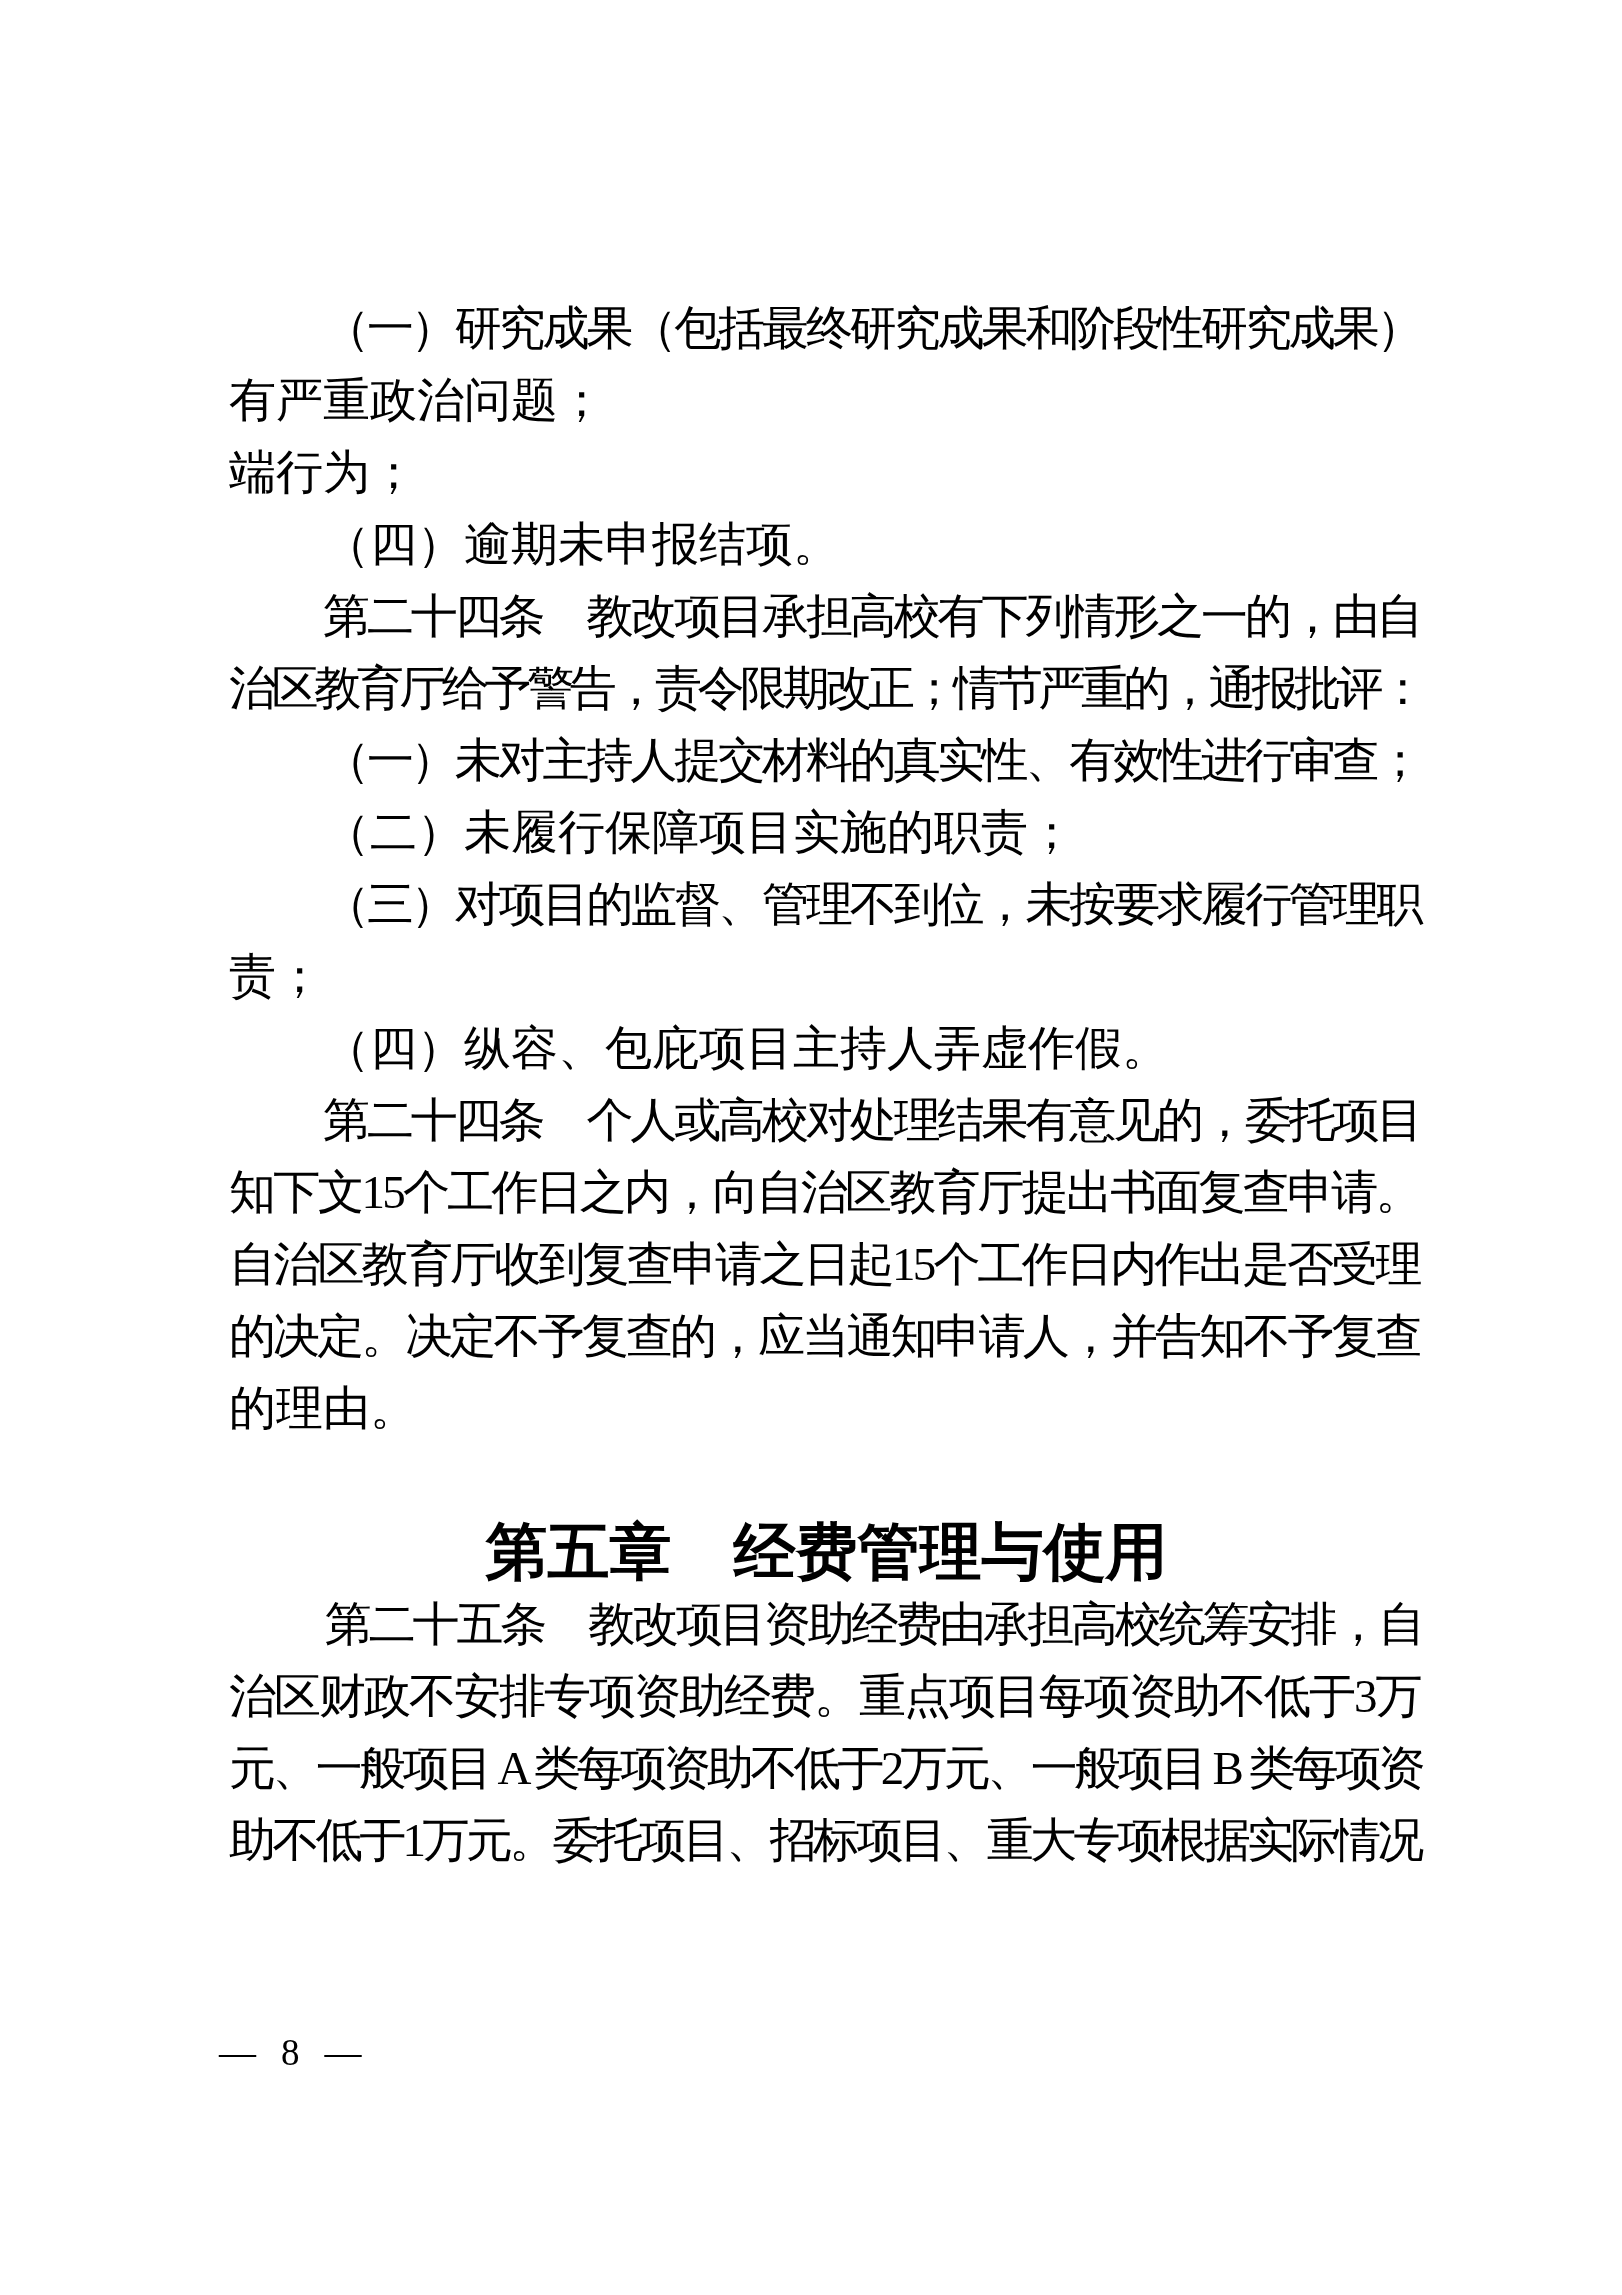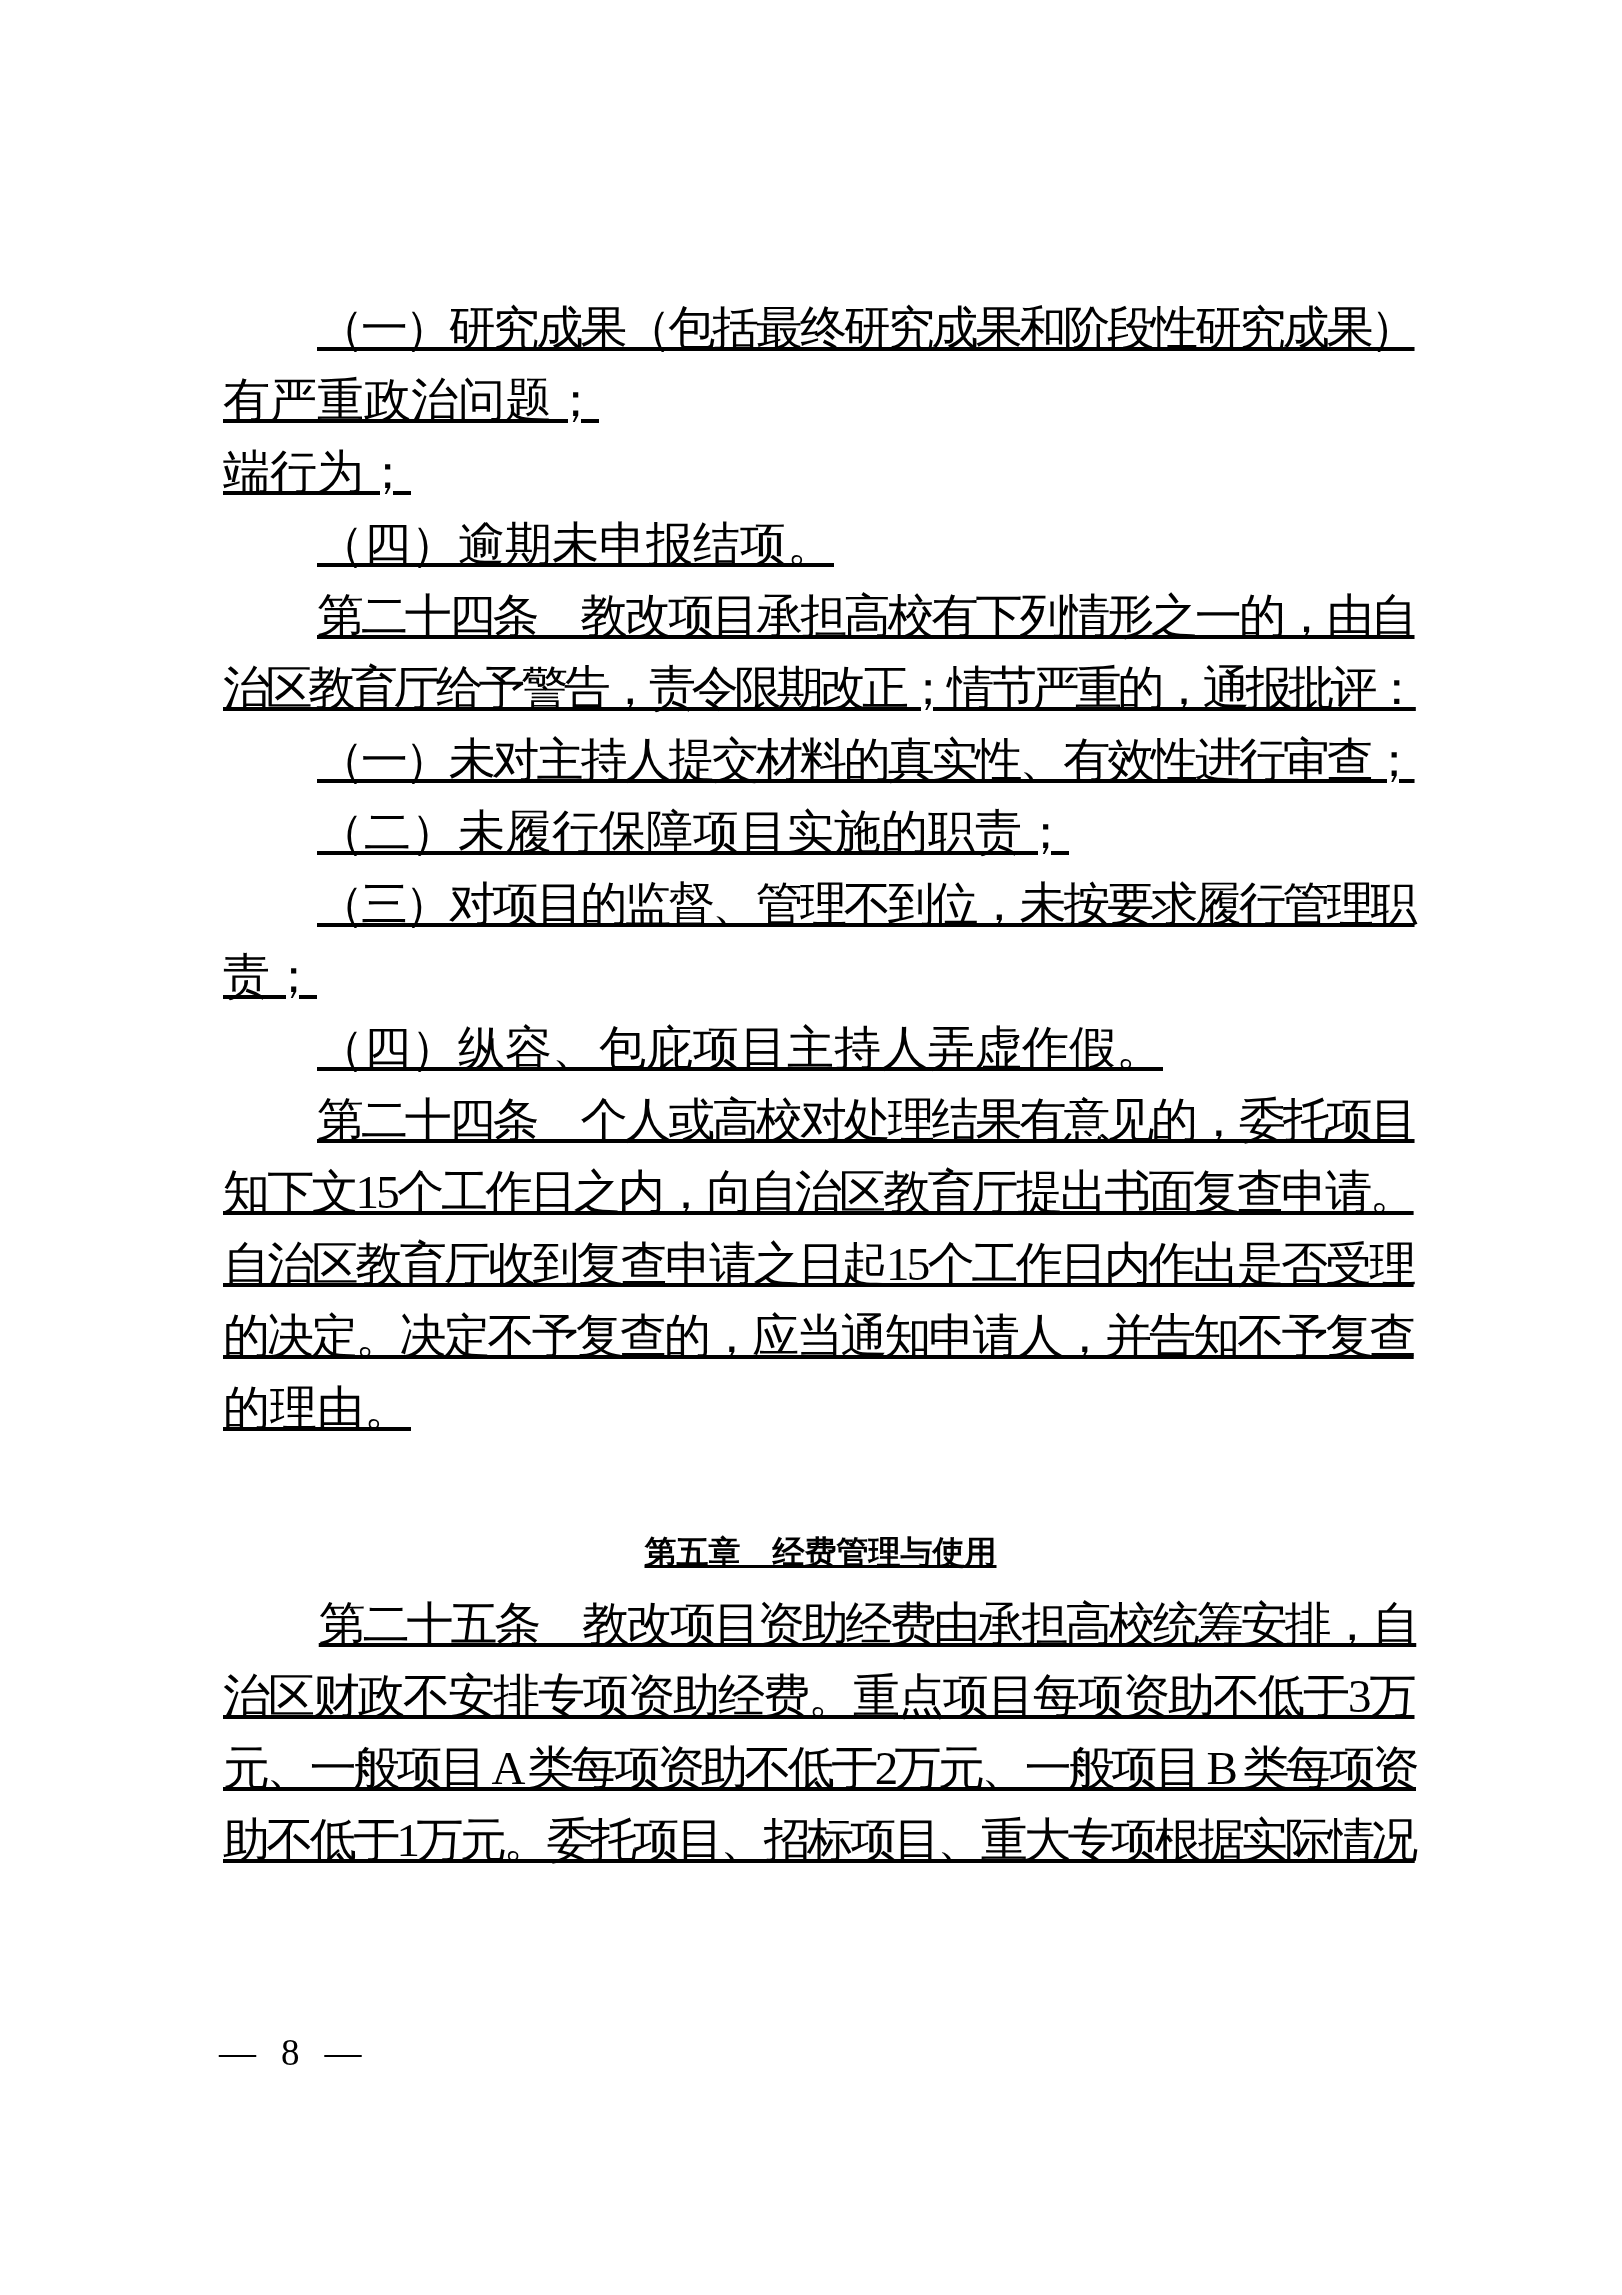--- a/index.html
+++ b/index.html
@@ -11,40 +11,39 @@
     position: relative;
     width: 1623px;
     height: 2295px;
     background: #ffffff;
     color: #000000;
     font-family: "Liberation Serif", "DejaVu Serif", serif;
     overflow: hidden;
   }
   .content {
     position: absolute;
-    left: 223px;
+    left: 229px;
     top: 292px;
     width: 1195px;
-    text-decoration: underline;
   }
   .line {
     height: 72px;
     line-height: 72px;
     font-size: 47px;
     white-space: pre;
     text-align: left;
   }
   .indent {
     padding-left: 94px;
   }
   .chapter-heading {
     height: 72px;
     line-height: 72px;
     margin-top: 72px;
-    font-size: 32px;
+    font-size: 62px;
     font-weight: bold;
     text-align: center;
     white-space: pre;
     font-family: "Liberation Sans", "DejaVu Sans", sans-serif;
   }
   .page-number {
     position: absolute;
     left: 219px;
     top: 2032px;
     font-size: 37px;

